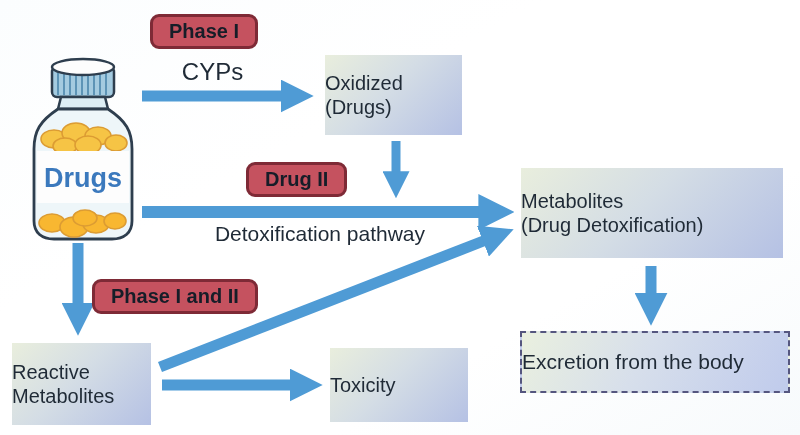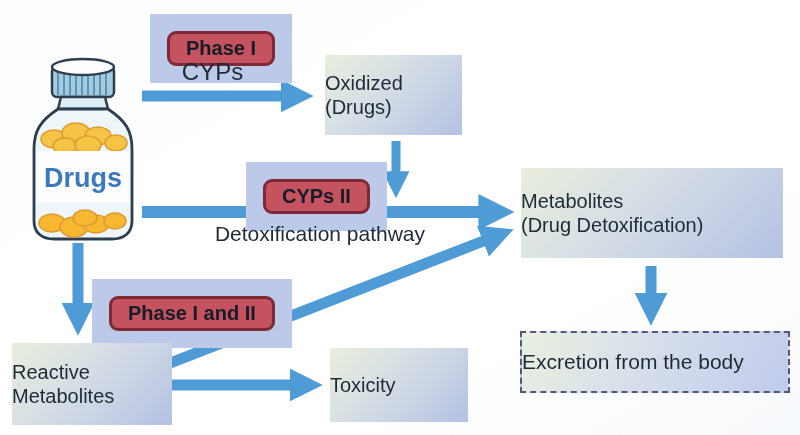--- a/index.html
+++ b/index.html
@@ -11,30 +11,30 @@
   .arrow-layer { position:absolute; left:0; top:0; width:800px; height:435px; }
 
   .node {
     position:absolute; display:flex; flex-direction:column;
     align-items:flex-start; justify-content:center;
     font-size:20px; line-height:1.22; color:#1f2a36; text-align:center;
     background:linear-gradient(135deg,#e9eedd 0%,#d4dde5 45%,#b5c1e4 100%);
   }
   .node-oxidized     { left:325px; top:55px;  width:137px; height:80px; }
   .node-conjugation  { left:521px; top:168px; width:262px; height:90px; }
-  .node-reactive     { left:12px;  top:343px; width:160px; height:82px; }
+  .node-reactive     { left:12px;  top:343px; width:139px; height:82px; }
   .node-toxicity     { left:330px; top:348px; width:138px; height:74px; }
   .node-excretion    {
     left:520px; top:331px; width:266px; height:58px;
     border:2px dashed #55567f; font-size:21px;
     background:linear-gradient(120deg,#eaf0df 0%,#d7dfeb 45%,#c0cbec 100%);
   }
 
   .badge {
-    position:absolute; background:#bdc9e9; border-radius:0; padding:17px;
+    position:absolute; background:#bdc9e9; border-radius:15px; padding:0;
   }
   .badge-inner {
     background:#c5525f; border:3px solid #7e2a36; border-radius:9px;
     padding:3px 16px; font-size:20px; font-weight:600; color:#161d28;
     text-align:center; white-space:nowrap;
   }
   .badge-phase1  { left:150px; top:14px; }
   .badge-phase2  { left:246px; top:162px; }
   .badge-phase12 { left:92px;  top:262px;margin-top:17px; }
 
@@ -103,21 +103,21 @@
       <ellipse cx="66" cy="171" rx="13" ry="9"></ellipse>
       <ellipse cx="85" cy="168" rx="11" ry="8"></ellipse>
       <ellipse cx="55" cy="165" rx="12" ry="8"></ellipse>
     </g>
   </svg>
 
   <div class="badge badge-phase1">
     <div class="badge-inner">Phase I</div>
   </div>
   <div class="badge badge-phase2">
-    <div class="badge-inner">CYPs II</div>
+    <div class="badge-inner">Drug II</div>
   </div>
   <div class="badge badge-phase12">
     <div class="badge-inner">Phase I and II</div>
   </div>
 
   <div class="edge-label label-cyps">CYPs</div>
   <div class="edge-label label-detox">Detoxification pathway</div>
 
   <div class="node node-oxidized">
     <span>Oxidized</span>

